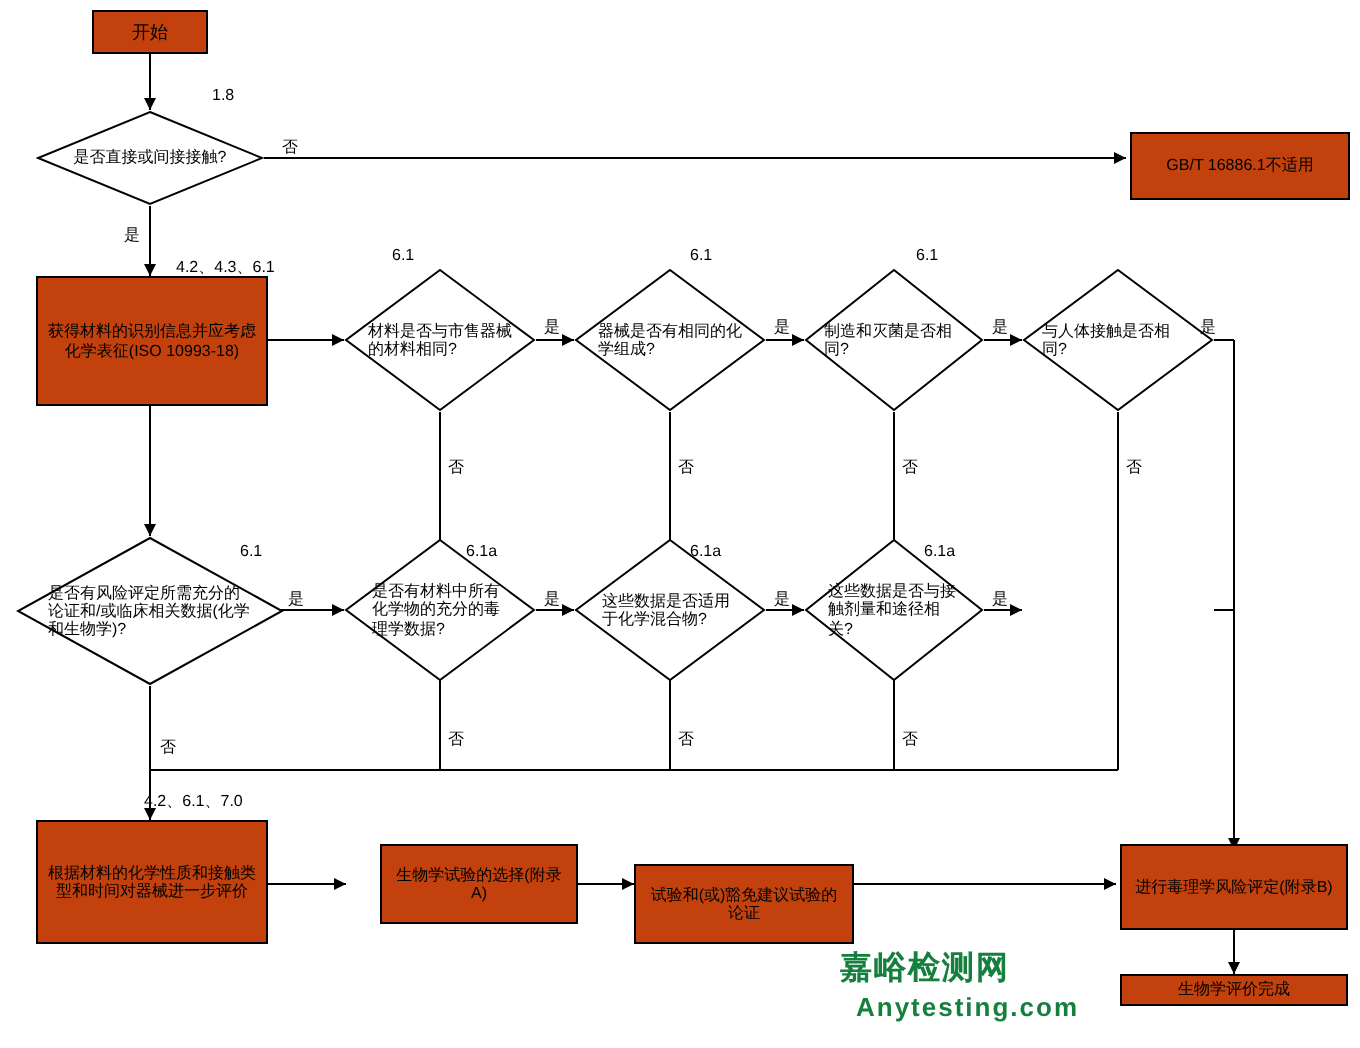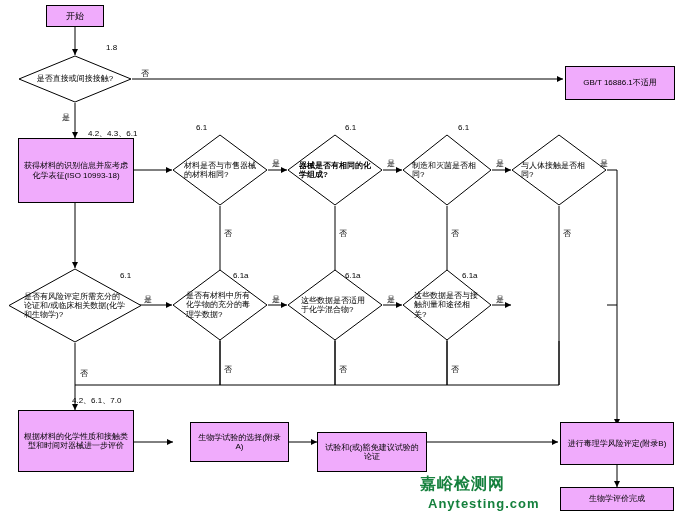--- a/index.html
+++ b/index.html
@@ -7,21 +7,21 @@
     width:680px;height:524px;
     background:#ffffff;
     font-family:"Liberation Sans","DejaVu Sans",sans-serif;
     color:#000;
     overflow:hidden;
   }
   #stage{position:relative;width:680px;height:524px;}
   svg.lines{position:absolute;left:0;top:0;width:680px;height:524px;}
   .node{position:absolute;box-sizing:border-box;}
   .rect{
-    border:1px solid #000;background:#f0abfc;
+    border:1px solid #000;background:#c2410c;
     display:flex;align-items:center;justify-content:center;
     text-align:center;line-height:1.18;
   }
   .diamond-wrap{position:absolute;}
   .diamond-wrap .dshape{
     position:absolute;left:0;top:0;width:100%;height:100%;
   }
   .diamond-wrap .dtext{
     position:absolute;left:0;top:0;width:100%;height:100%;
     display:flex;align-items:center;justify-content:center;
@@ -124,21 +124,21 @@
   <div class="diamond-wrap" style="left:172px;top:134px;width:96px;height:72px;">
     <svg class="dshape" viewBox="0 0 96 72" preserveAspectRatio="none">
       <polygon points="48,1 95,36 48,71 1,36" fill="#fff" stroke="#000" stroke-width="1"></polygon>
     </svg>
     <div class="dtext tiny" style="padding:0 12px;">材料是否与市售器械的材料相同?</div>
   </div>
   <div class="lbl tiny" style="left:196px;top:123px;">6.1</div>
   <div class="lbl tiny" style="left:272px;top:158px;">是</div>
   <div class="lbl tiny" style="left:224px;top:228px;">否</div>
 
-  <div class="diamond-wrap" style="left:287px;top:134px;width:96px;height:72px;font-weight:bold;">
+  <div class="diamond-wrap" style="left:287px;top:134px;width:96px;height:72px;">
     <svg class="dshape" viewBox="0 0 96 72" preserveAspectRatio="none">
       <polygon points="48,1 95,36 48,71 1,36" fill="#fff" stroke="#000" stroke-width="1"></polygon>
     </svg>
     <div class="dtext tiny" style="padding:0 12px;">器械是否有相同的化学组成?</div>
   </div>
   <div class="lbl tiny" style="left:345px;top:123px;">6.1</div>
   <div class="lbl tiny" style="left:387px;top:158px;">是</div>
   <div class="lbl tiny" style="left:339px;top:228px;">否</div>
 
   <div class="diamond-wrap" style="left:402px;top:134px;width:90px;height:72px;">
@@ -210,20 +210,20 @@
   </div>
 
   <div class="node rect tiny" style="left:317px;top:432px;width:110px;height:40px;padding:0 4px;">
     <span>试验和(或)豁免建议试验的论证</span>
   </div>
 
   <div class="node rect tiny" style="left:560px;top:422px;width:114px;height:43px;padding:0 4px;">
     <span>进行毒理学风险评定(附录B)</span>
   </div>
 
-  <div class="node rect tiny" style="left:560px;top:487px;width:114px;height:24px;">
+  <div class="node rect tiny" style="left:560px;top:487px;width:114px;height:16px;">
     <span>生物学评价完成</span>
   </div>
 
   <div class="wm" style="left:420px;top:474px;font-size:16px;">嘉峪检测网</div>
   <div class="wm" style="left:428px;top:496px;font-size:13px;">Anytesting.com</div>
 
 </div>
 
 </body></html>

